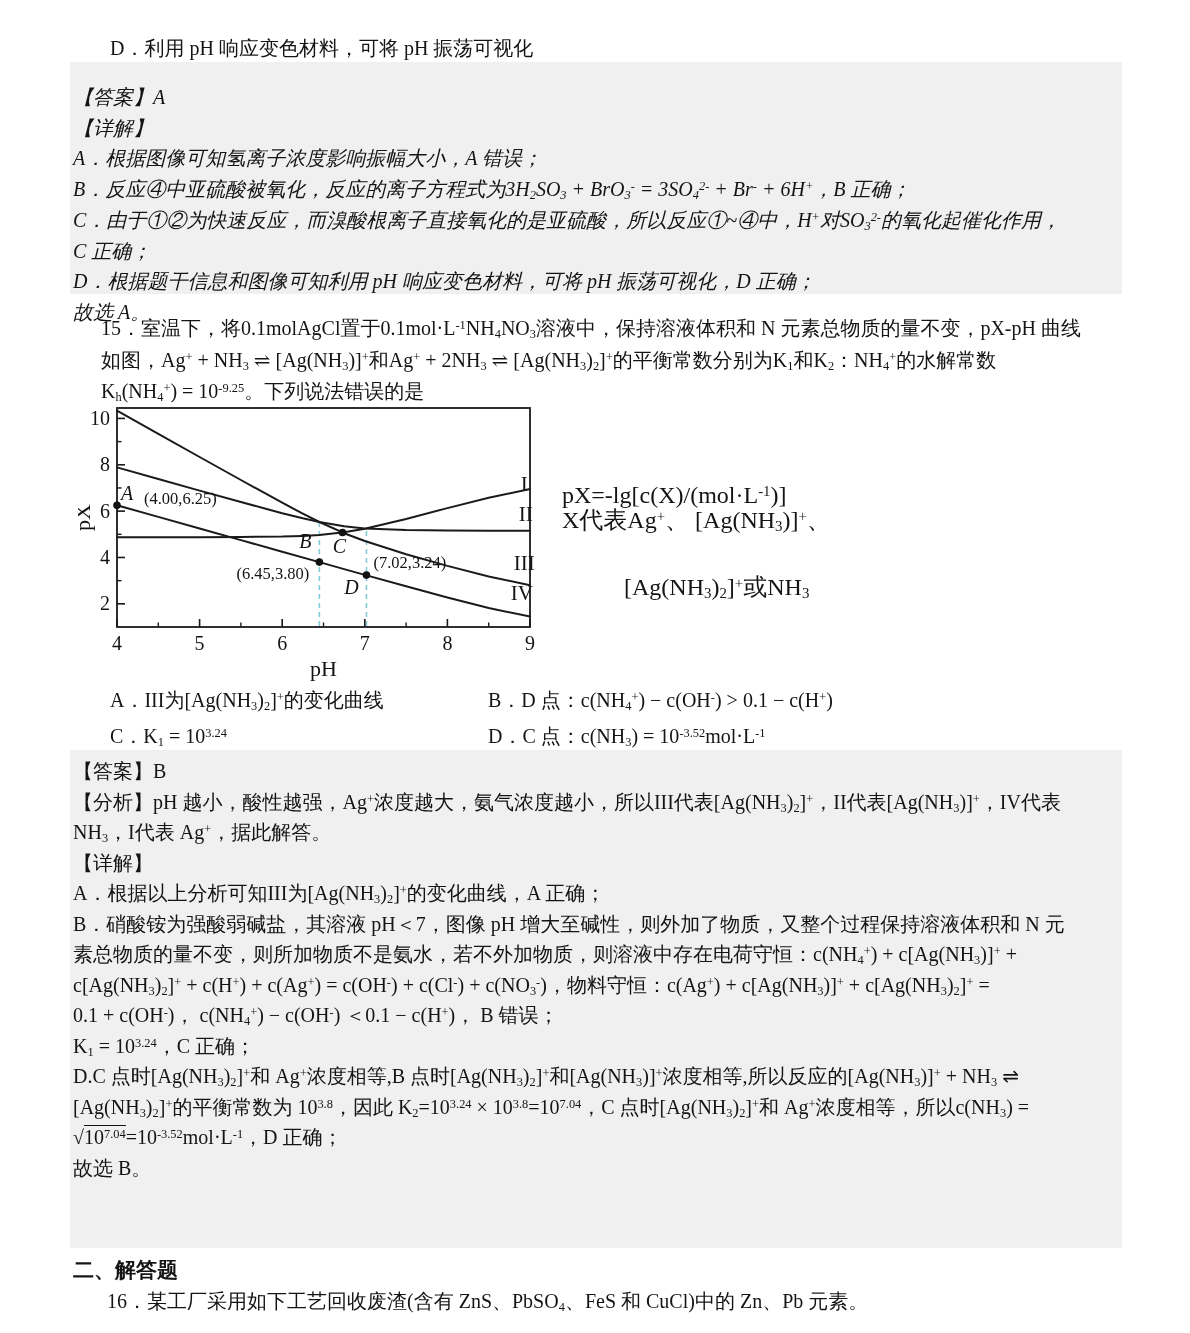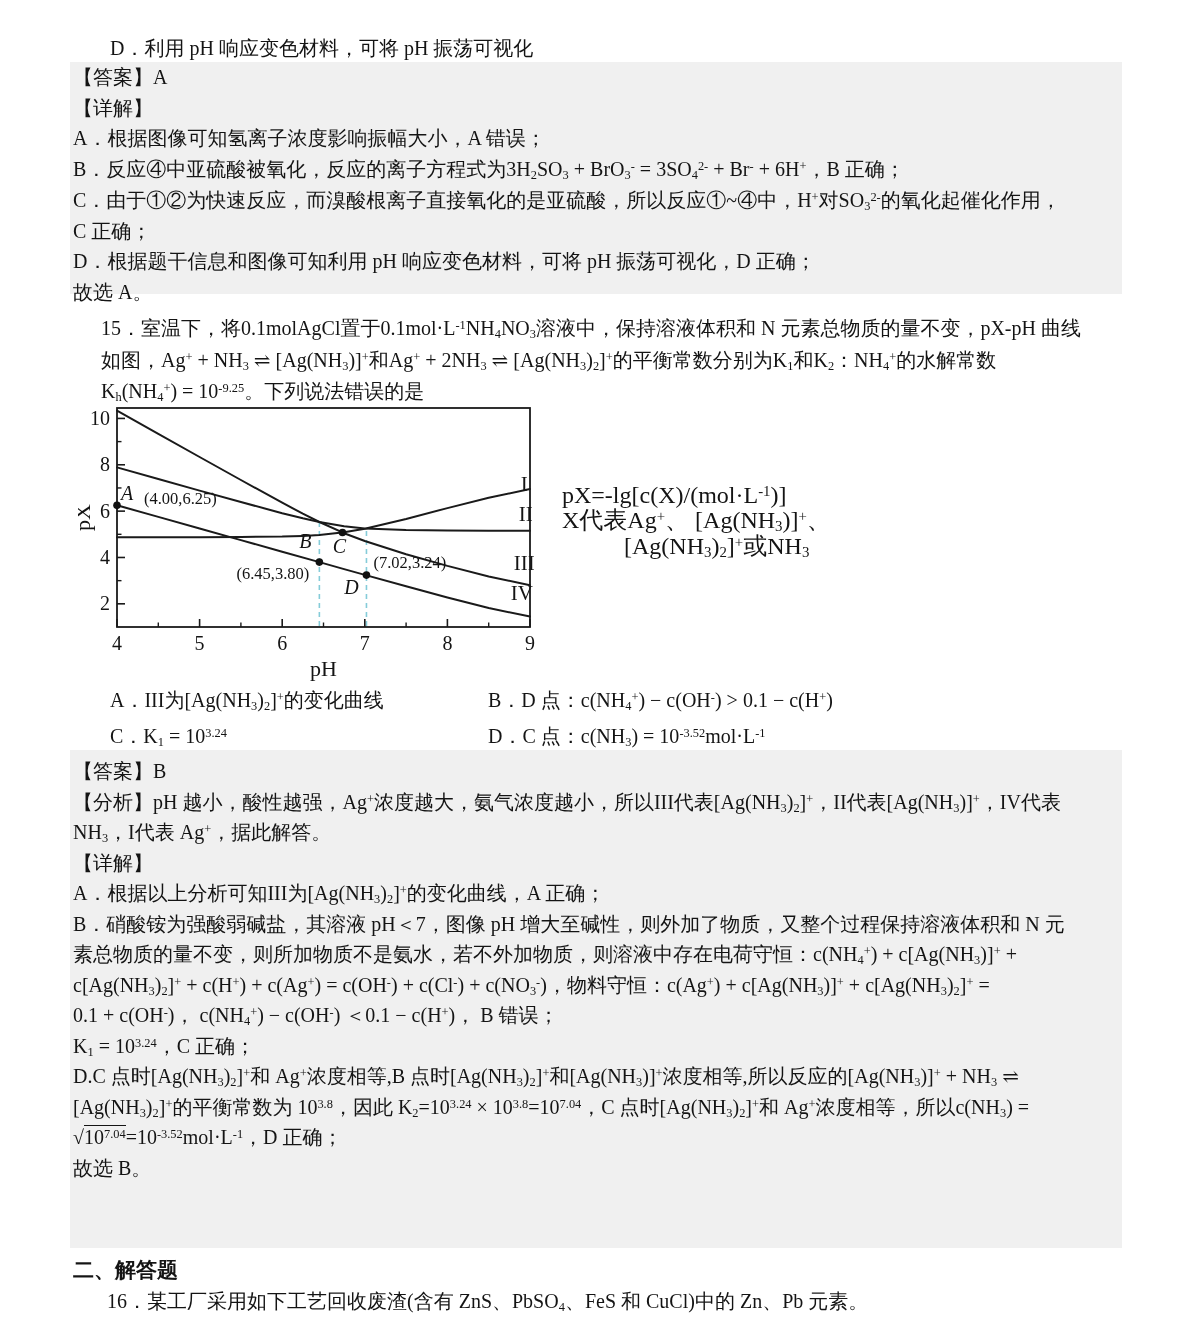--- a/index.html
+++ b/index.html
@@ -16,21 +16,21 @@
   .opt{white-space:nowrap;font-size:20px;}
   svg text{fill:#141414;}
 </style>
 </head>
 <body>
 
 <div id="page">
 
   <div class="abs line" style="left:110px;top:33px;">D．利用 pH 响应变色材料，可将 pH 振荡可视化</div>
 
-  <div class="abs gray" style="left:70px;top:62px;width:1052px;height:232px;padding:0 0 0 3px;box-sizing:border-box;">
+  <div class="abs gray" style="left:70px;top:62px;width:1052px;height:232px;padding:20px 0 0 3px;box-sizing:border-box;font-style:italic;">
     <div class="line">【答案】A</div>
     <div class="line">【详解】</div>
     <div class="line">A．根据图像可知氢离子浓度影响振幅大小，A 错误；</div>
     <div class="line">B．反应④中亚硫酸被氧化，反应的离子方程式为3H<sub>2</sub>SO<sub>3</sub> + BrO<sub>3</sub><sup>-</sup> = 3SO<sub>4</sub><sup>2-</sup> + Br<sup>-</sup> + 6H<sup>+</sup>，B 正确；</div>
     <div class="line">C．由于①②为快速反应，而溴酸根离子直接氧化的是亚硫酸，所以反应①~④中，H<sup>+</sup>对SO<sub>3</sub><sup>2-</sup>的氧化起催化作用，</div>
     <div class="line">C 正确；</div>
     <div class="line">D．根据题干信息和图像可知利用 pH 响应变色材料，可将 pH 振荡可视化，D 正确；</div>
     <div class="line">故选 A。</div>
   </div>
 
@@ -94,29 +94,29 @@
       <circle cx="264.49800000000005" cy="127.44761904761904" r="3.8" fill="#111"></circle>
       <text x="261.49800000000005" y="148.44761904761904" font-size="20" text-anchor="middle" font-family="&quot;Liberation Serif&quot;,&quot;DejaVu Serif&quot;,serif" font-style="italic">C</text>
       <circle cx="288.45199999999994" cy="170.08888888888887" r="3.8" fill="#111"></circle>
       <text x="273.45199999999994" y="189.08888888888887" font-size="20" text-anchor="middle" font-family="&quot;Liberation Serif&quot;,&quot;DejaVu Serif&quot;,serif" font-style="italic">D</text>
       <text x="295.45199999999994" y="163.08888888888887" font-size="16.5" text-anchor="start" font-family="&quot;Liberation Serif&quot;,&quot;DejaVu Serif&quot;,serif">(7.02,3.24)</text>
     </svg>
 
   <div class="abs" style="left:562px;top:483px;">
     <div class="note-line">pX=-lg[c(X)/(mol·L<sup>-1</sup>)]</div>
     <div class="note-line">X代表Ag<sup>+</sup>、 [Ag(NH<sub>3</sub>)]<sup>+</sup>、</div>
-    <div class="note-line" style="padding-left:62px;">[Ag(NH<sub>3</sub>)<sub>2</sub>]<sup>+</sup>或NH<sub>3</sub></div>
+    <div class="note-line" style="padding-left:62px;margin-top:41px;">[Ag(NH<sub>3</sub>)<sub>2</sub>]<sup>+</sup>或NH<sub>3</sub></div>
   </div>
 
   <div class="abs opt" style="left:110px;top:687px;">A．III为[Ag(NH<sub>3</sub>)<sub>2</sub>]<sup>+</sup>的变化曲线</div>
   <div class="abs opt" style="left:488px;top:687px;">B．D 点：c(NH<sub>4</sub><sup>+</sup>) − c(OH<sup>-</sup>) &gt; 0.1 − c(H<sup>+</sup>)</div>
   <div class="abs opt" style="left:110px;top:723px;">C．K<sub>1</sub> = 10<sup>3.24</sup></div>
   <div class="abs opt" style="left:488px;top:723px;">D．C 点：c(NH<sub>3</sub>) = 10<sup>-3.52</sup>mol·L<sup>-1</sup></div>
 
-  <div class="abs gray" style="left:70px;top:750px;width:1052px;height:498px;padding:6px 0 16px 3px;box-sizing:border-box;">
+  <div class="abs gray" style="left:70px;top:750px;width:1052px;height:498px;padding:6px 0 16px 3px;box-sizing:border-box;font-family:Liberation Serif, serif;">
     <div class="line" style="line-height:30.5px;">【答案】B</div>
     <div class="line" style="line-height:30.5px;">【分析】pH 越小，酸性越强，Ag<sup>+</sup>浓度越大，氨气浓度越小，所以III代表[Ag(NH<sub>3</sub>)<sub>2</sub>]<sup>+</sup>，II代表[Ag(NH<sub>3</sub>)]<sup>+</sup>，IV代表</div>
     <div class="line" style="line-height:30.5px;">NH<sub>3</sub>，I代表 Ag<sup>+</sup>，据此解答。</div>
     <div class="line" style="line-height:30.5px;">【详解】</div>
     <div class="line" style="line-height:30.5px;">A．根据以上分析可知III为[Ag(NH<sub>3</sub>)<sub>2</sub>]<sup>+</sup>的变化曲线，A 正确；</div>
     <div class="line" style="line-height:30.5px;">B．硝酸铵为强酸弱碱盐，其溶液 pH＜7，图像 pH 增大至碱性，则外加了物质，又整个过程保持溶液体积和 N 元</div>
     <div class="line" style="line-height:30.5px;">素总物质的量不变，则所加物质不是氨水，若不外加物质，则溶液中存在电荷守恒：c(NH<sub>4</sub><sup>+</sup>) + c[Ag(NH<sub>3</sub>)]<sup>+</sup> +</div>
     <div class="line" style="line-height:30.5px;">c[Ag(NH<sub>3</sub>)<sub>2</sub>]<sup>+</sup> + c(H<sup>+</sup>) + c(Ag<sup>+</sup>) = c(OH<sup>-</sup>) + c(Cl<sup>-</sup>) + c(NO<sub>3</sub><sup>-</sup>)，物料守恒：c(Ag<sup>+</sup>) + c[Ag(NH<sub>3</sub>)]<sup>+</sup> + c[Ag(NH<sub>3</sub>)<sub>2</sub>]<sup>+</sup> =</div>
     <div class="line" style="line-height:30.5px;">0.1 + c(OH<sup>-</sup>)， c(NH<sub>4</sub><sup>+</sup>) − c(OH<sup>-</sup>) ＜0.1 − c(H<sup>+</sup>)， B 错误；</div>
     <div class="line" style="line-height:30.5px;">K<sub>1</sub> = 10<sup>3.24</sup>，C 正确；</div>

